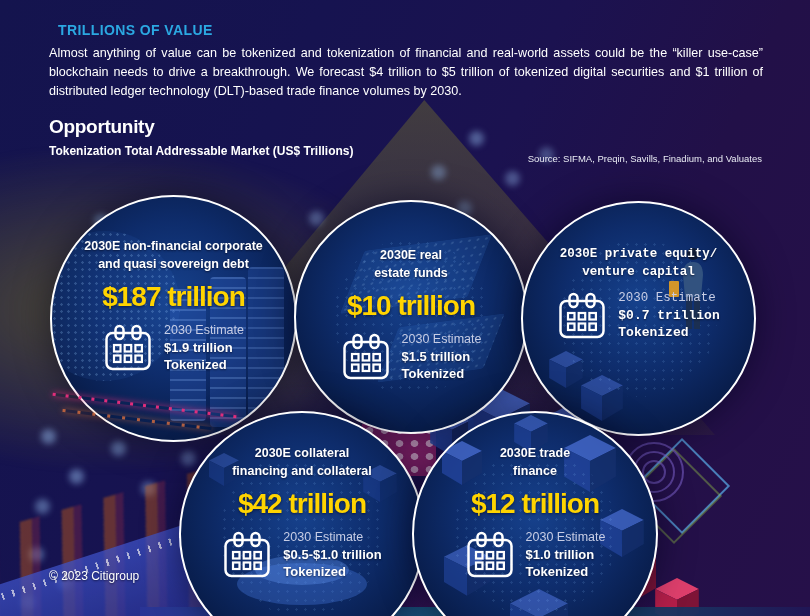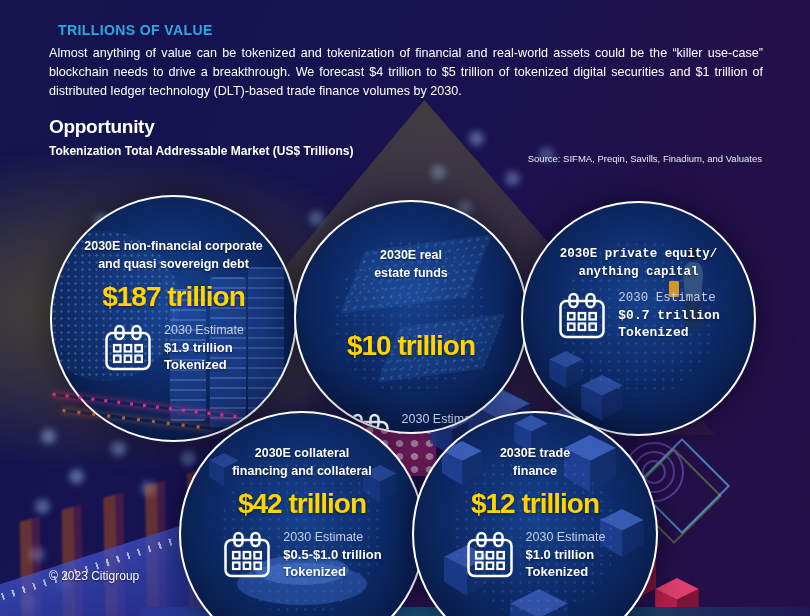--- a/index.html
+++ b/index.html
@@ -69,21 +69,21 @@
   
   .bubble{position:absolute;border-radius:50%;border:2px solid #fff;overflow:hidden;z-index:4;
     background:radial-gradient(circle at 50% 42%,#16418c 0%,#0e2c6b 42%,#081c49 74%,#041030 100%);
     box-shadow:0 0 35px rgba(0,0,25,.55);}
   .b1{left:50px;top:195px;width:243px;height:243px;}
   .b2{left:294px;top:200px;width:230px;height:230px;}
   .b3{left:521px;top:201px;width:231px;height:231px;font-family:Liberation Mono, monospace;}
   .b4{left:179px;top:411px;width:242px;height:242px;}
   .b5{left:412px;top:411px;width:242px;height:242px;}
   .inner{position:relative;z-index:2;display:flex;flex-direction:column;align-items:center;text-align:center;height:100%;}
-  .b1 .inner{padding-top:40px;} .b2 .inner{padding-top:44px;gap:40px;} .b3 .inner{padding-top:42px;}
+  .b1 .inner{padding-top:40px;} .b2 .inner{padding-top:44px;} .b3 .inner{padding-top:42px;}
   .b4 .inner,.b5 .inner{padding-top:31px;}
   .btitle{font-size:12.5px;font-weight:bold;line-height:18px;text-shadow:0 1px 2px rgba(0,0,20,.6);}
   .amount{margin-top:8px;font-size:28px;font-weight:bold;letter-spacing:-1px;color:#FFD400;
     text-shadow:0 1px 3px rgba(0,0,20,.55);}
   .est-row{margin-top:10px;display:flex;align-items:center;gap:11px;text-align:left;}
   .cal{flex:0 0 auto;}
   .est-label{font-size:12.5px;color:#C7CDE5;margin-bottom:2px;}
   .tok{font-size:13px;font-weight:bold;line-height:17px;text-shadow:0 1px 2px rgba(0,0,20,.6);}
   
   .deco{position:absolute;z-index:1;pointer-events:none;}
@@ -228,21 +228,21 @@
     <div class="deco window-orange"></div>
     <svg class="deco" style="left:156px;top:44px" width="28" height="86" viewBox="0 0 28 86">
       <circle cx="14" cy="7" r="6" fill="#101c36"></circle>
       <path d="M4 28 Q4 15 14 15 Q24 15 24 28 L22 50 L6 50 Z" fill="#32527f"></path>
       <rect x="7" y="50" width="6" height="32" fill="#1b2f52"></rect>
       <rect x="15" y="50" width="6" height="32" fill="#1b2f52"></rect>
     </svg>
     <div class="inner">
       <div class="btitle">
         <div>2030E private equity/</div>
-        <div>anything capital</div>
+        <div>venture capital</div>
       </div>
       <div class="est-row">
         <svg class="cal" width="50" height="50" viewBox="0 0 50 50">
             <use href="#cal-g" xlink:href="#cal-g"></use>
           </svg>
         <div>
           <div class="est-label">2030 Estimate</div>
           <div class="tok">$0.7 trillion</div>
           <div class="tok">Tokenized</div>
         </div>

